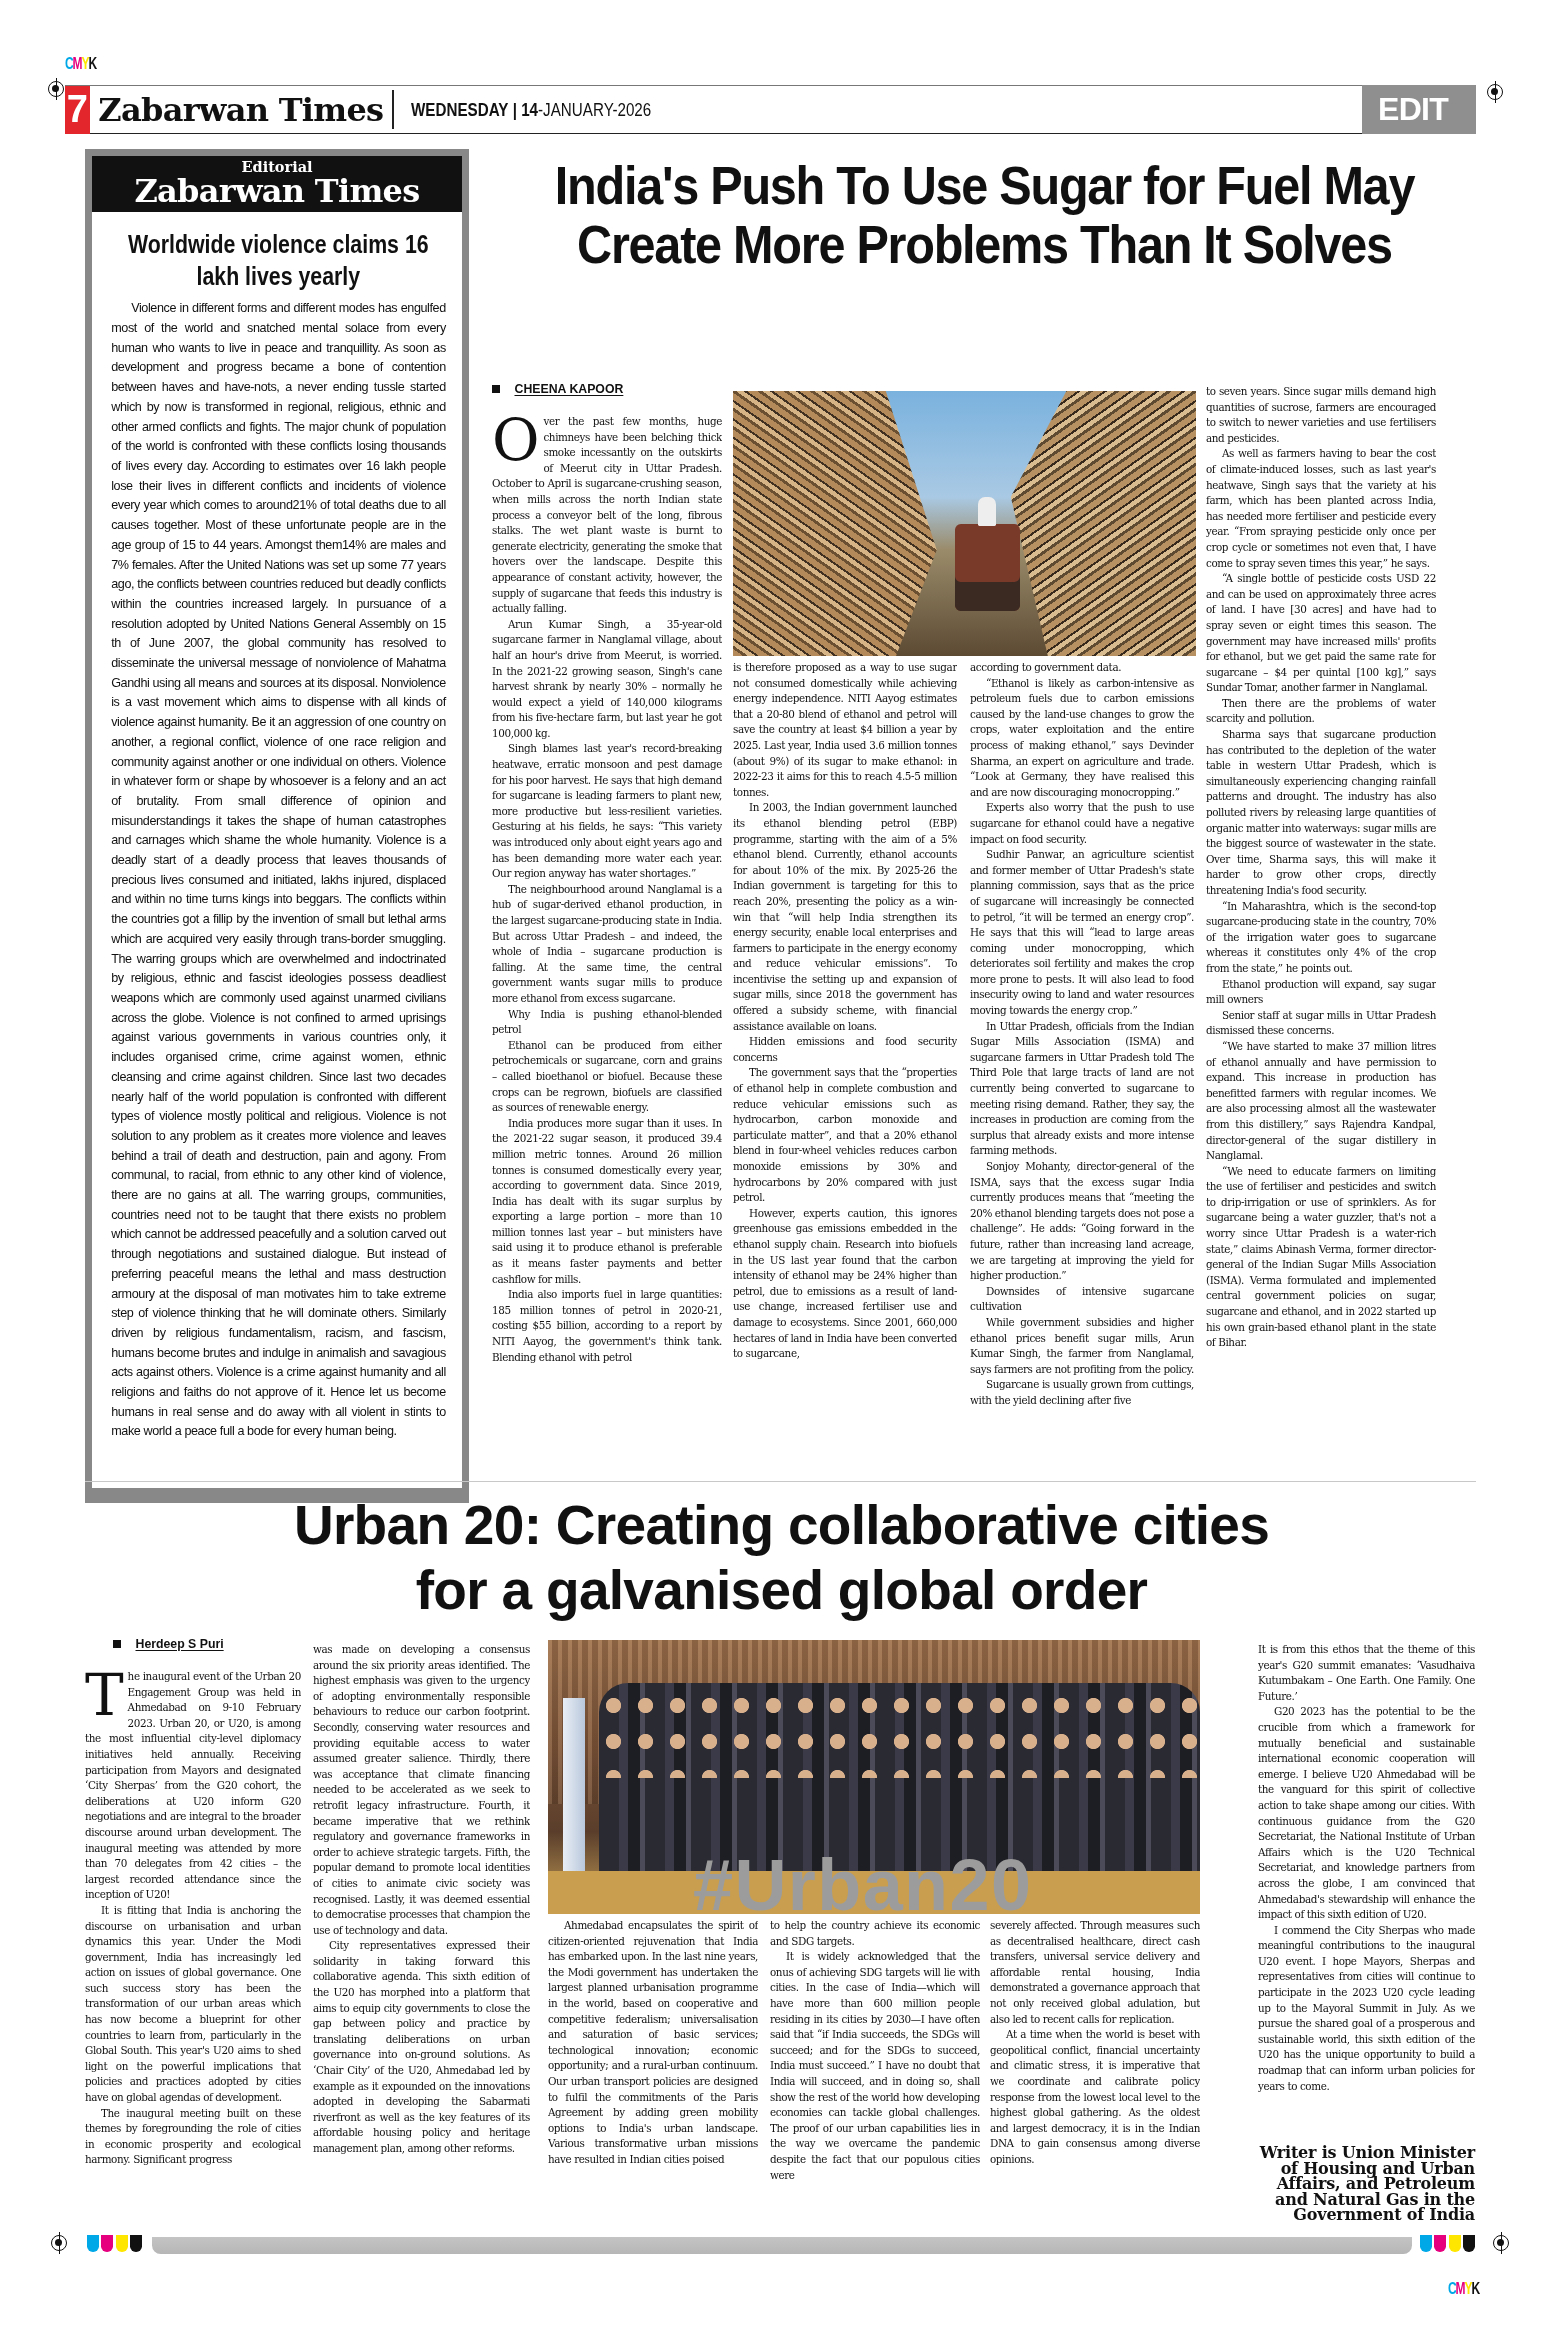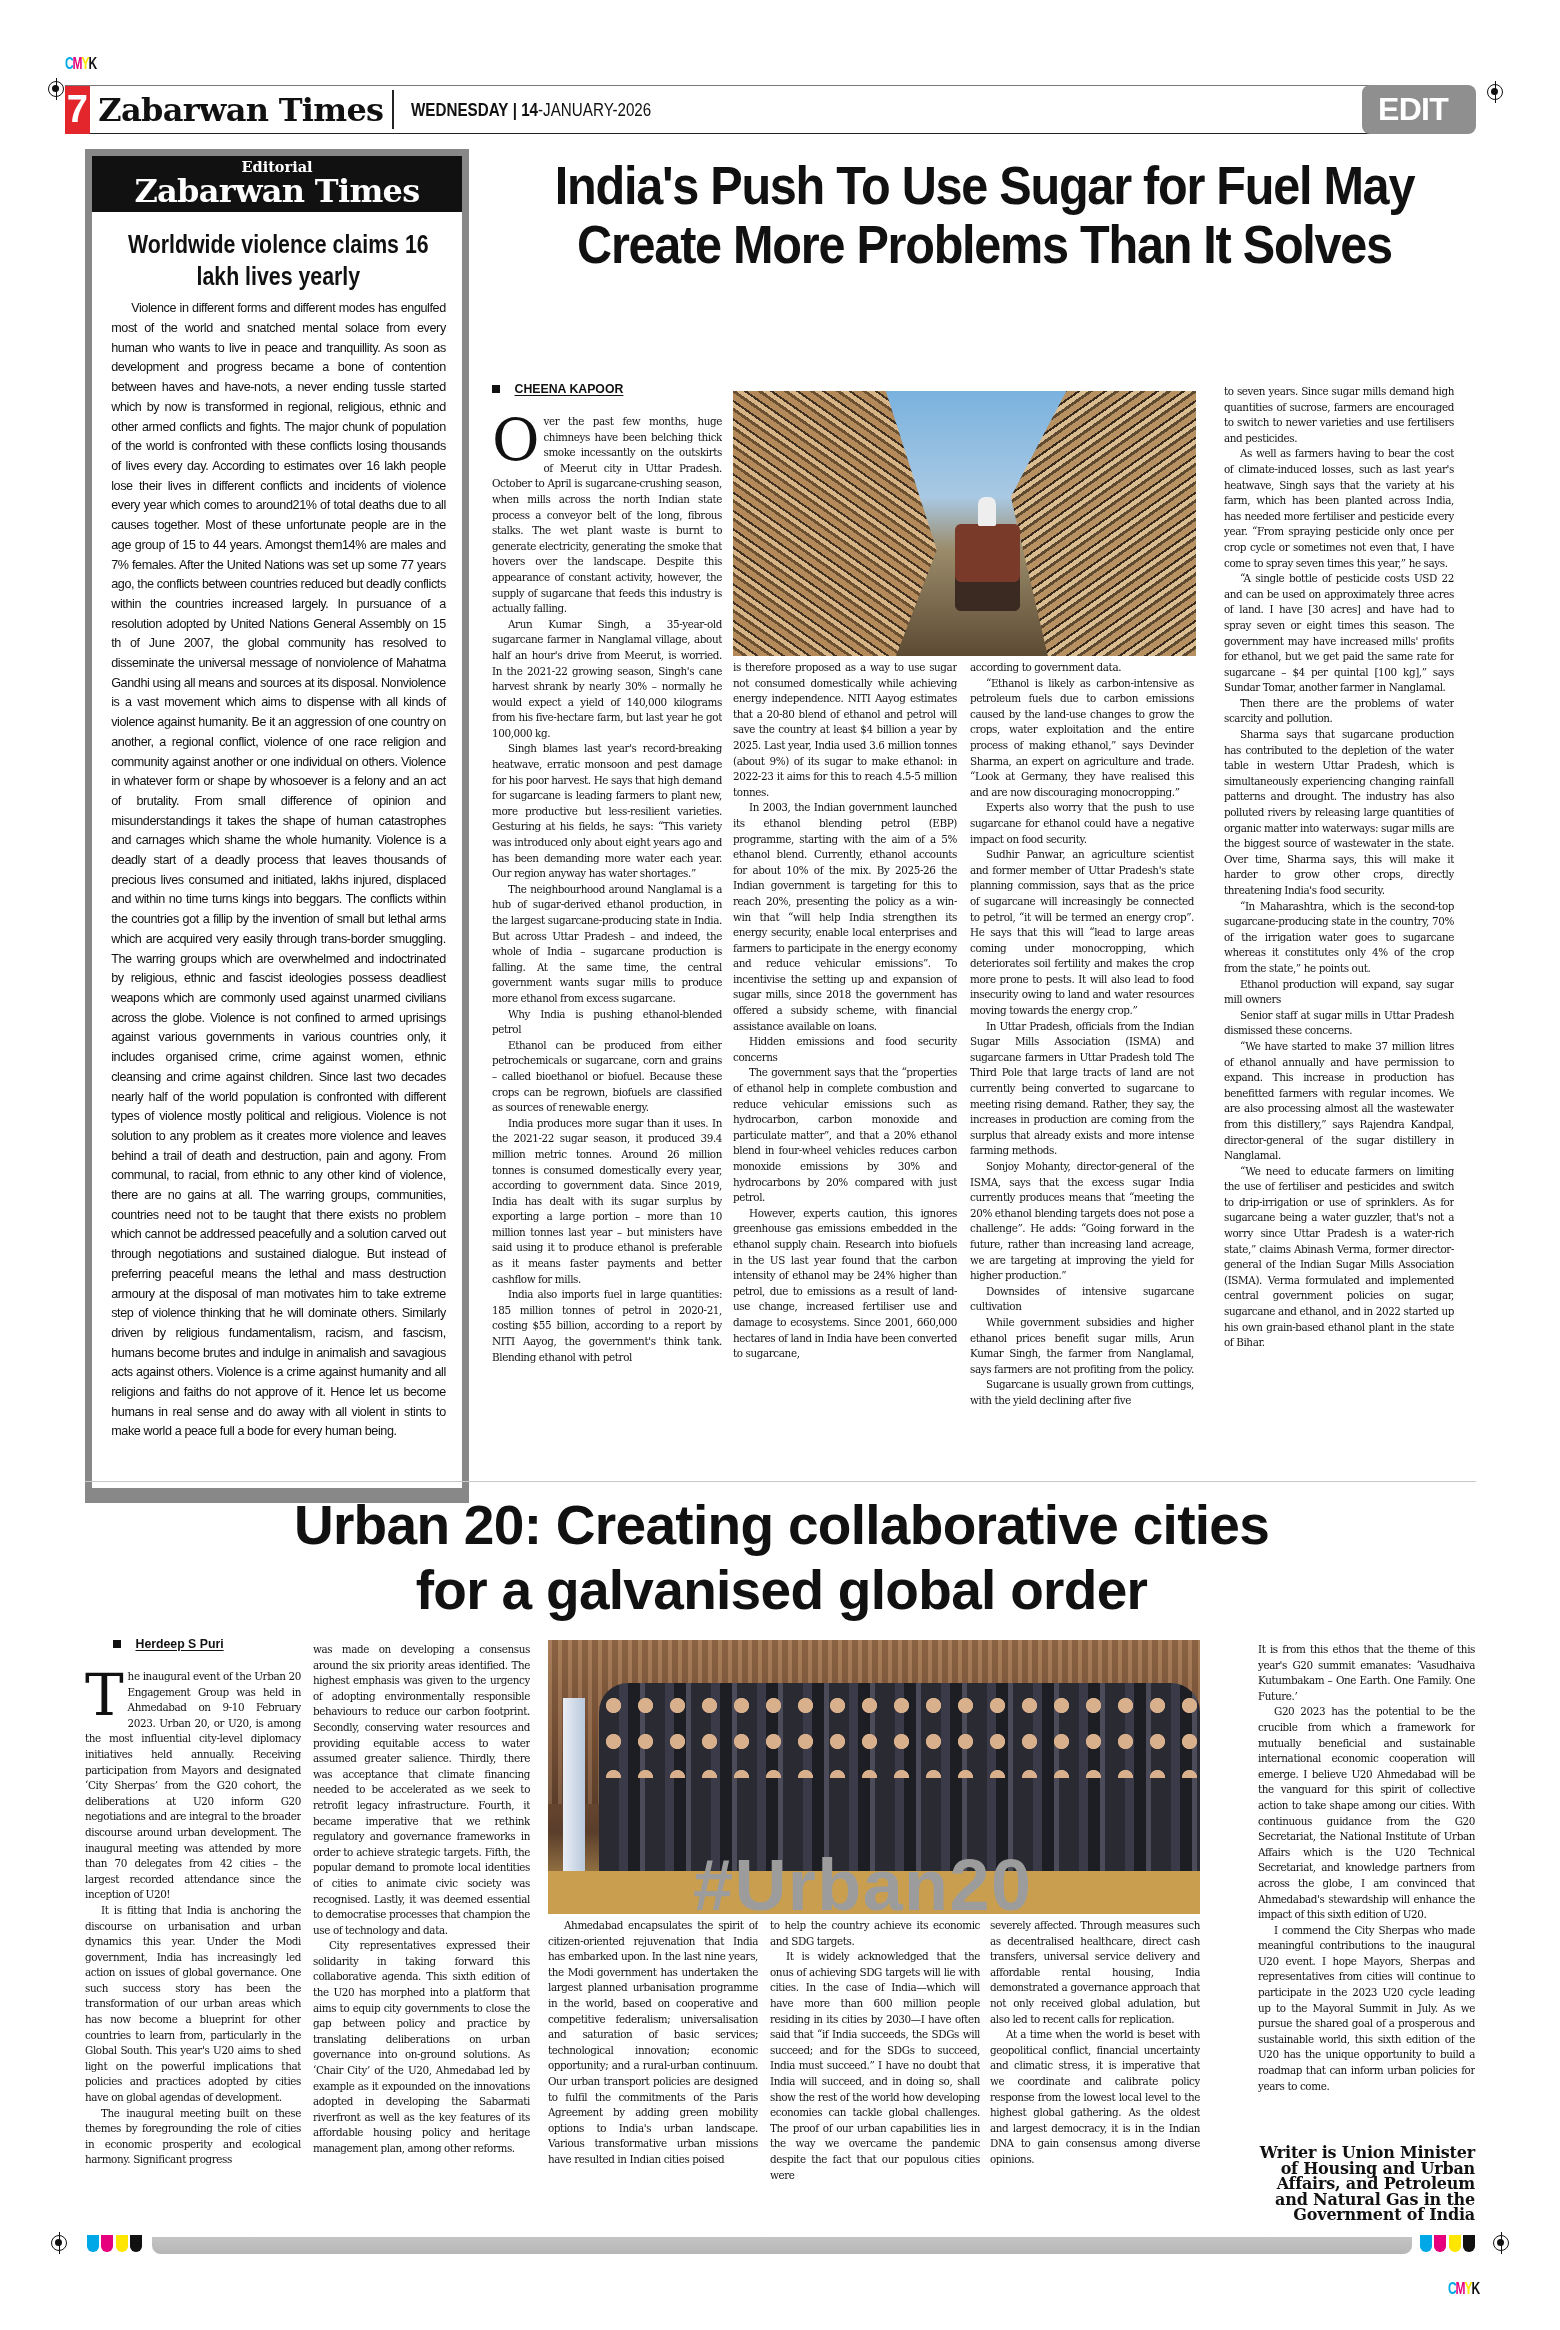--- a/index.html
+++ b/index.html
@@ -13,21 +13,21 @@
   .cmyk { position: absolute; font-family: "Liberation Sans", sans-serif; font-weight: bold; font-size: 16px; letter-spacing: -1.4px; transform: scaleX(0.75); transform-origin: left; }
   .cmyk .c { color: #00a8e8; } .cmyk .m { color: #e6007e; } .cmyk .y { color: #ffe600; } .cmyk .k { color: #111; }
 
   
   .masthead { position: absolute; left: 65px; top: 85px; width: 1308px; height: 49px; border-top: 1.4px solid #777; border-bottom: 1.4px solid #222; display: flex; align-items: center; }
   .page-num { width: 24.6px; height: 48px; background: #e3262b; color: #fff; font-family: "Liberation Sans", sans-serif; font-weight: bold; font-size: 38px; display: flex; align-items: center; justify-content: center; }
   .mast-title { font-family: "DejaVu Serif", serif; font-weight: bold; font-size: 32px; margin-left: 8.7px; letter-spacing: -0.7px; }
   .mast-divider { width: 1.4px; height: 39px; background: #222; margin-left: 8.7px; }
   .mast-date { margin-left: 17.4px; font-family: "Liberation Sans", sans-serif; font-size: 19px; transform: scaleX(0.8); transform-origin: left; }
   .mast-date b { font-weight: bold; }
-  .edit-tab { position: absolute; left: 1362px; top: 85px; width: 114px; height: 49px; background: #8f8f8f; color: #fff; font-family: "Liberation Sans", sans-serif; font-weight: bold; font-size: 32px; display: flex; align-items: center; padding-left: 16px; letter-spacing: -0.7px; border-radius: 8px; }
+  .edit-tab { position: absolute; left: 1362px; top: 85px; width: 114px; height: 49px; background: #8f8f8f; color: #fff; font-family: "Liberation Sans", sans-serif; font-weight: bold; font-size: 32px; display: flex; align-items: center; padding-left: 16px; letter-spacing: -0.7px; }
 
   
   .ed-box { position: absolute; left: 85px; top: 149px; width: 384px; height: 1354px; background: #888; padding: 7.2px 7.2px 7.2px 7.2px; }
   .ed-head { background: #111; color: #fff; text-align: center; height: 56px; padding-top: 2.9px; }
   .ed-label { font-family: "DejaVu Serif", serif; font-weight: bold; font-size: 14.5px; line-height: 16px; }
   .ed-paper { font-family: "DejaVu Serif", serif; font-weight: bold; font-size: 32px; line-height: 33px; letter-spacing: -0.7px; }
   .ed-inner { background: #fff; height: 1276px; padding: 16px 16px 0 19px; }
   .ed-title { font-family: "Liberation Sans", sans-serif; font-weight: bold; font-size: 26px; line-height: 32px; text-align: center; transform: scaleX(0.82); margin: 0 -29px 7.2px; }
   .ed-body { font-family: "Liberation Sans", sans-serif; font-size: 12.6px; line-height: 19.7px; text-align: justify; letter-spacing: -0.4px; text-indent: 20px; }
 
@@ -135,21 +135,21 @@
   <p>“Ethanol is likely as carbon-intensive as petroleum fuels due to carbon emissions caused by the land-use changes to grow the crops, water exploitation and the entire process of making ethanol,” says Devinder Sharma, an expert on agriculture and trade. “Look at Germany, they have realised this and are now discouraging monocropping.”</p>
   <p>Experts also worry that the push to use sugarcane for ethanol could have a negative impact on food security.</p>
   <p>Sudhir Panwar, an agriculture scientist and former member of Uttar Pradesh's state planning commission, says that as the price of sugarcane will increasingly be connected to petrol, “it will be termed an energy crop”. He says that this will “lead to large areas coming under monocropping, which deteriorates soil fertility and makes the crop more prone to pests. It will also lead to food insecurity owing to land and water resources moving towards the energy crop.”</p>
   <p>In Uttar Pradesh, officials from the Indian Sugar Mills Association (ISMA) and sugarcane farmers in Uttar Pradesh told The Third Pole that large tracts of land are not currently being converted to sugarcane to meeting rising demand. Rather, they say, the increases in production are coming from the surplus that already exists and more intense farming methods.</p>
   <p>Sonjoy Mohanty, director-general of the ISMA, says that the excess sugar India currently produces means that “meeting the 20% ethanol blending targets does not pose a challenge”. He adds: “Going forward in the future, rather than increasing land acreage, we are targeting at improving the yield for higher production.”</p>
   <p>Downsides of intensive sugarcane cultivation</p>
   <p>While government subsidies and higher ethanol prices benefit sugar mills, Arun Kumar Singh, the farmer from Nanglamal, says farmers are not profiting from the policy.</p>
   <p>Sugarcane is usually grown from cuttings, with the yield declining after five</p>
 </div>
 
-<div class="col" style="left:1206px; top:384px; width:230px; height:1095px;margin-left:18px;">
+<div class="col" style="left:1206px; top:384px; width:230px; height:1095px;">
   <p style="text-indent:0">to seven years. Since sugar mills demand high quantities of sucrose, farmers are encouraged to switch to newer varieties and use fertilisers and pesticides.</p>
   <p>As well as farmers having to bear the cost of climate-induced losses, such as last year's heatwave, Singh says that the variety at his farm, which has been planted across India, has needed more fertiliser and pesticide every year. “From spraying pesticide only once per crop cycle or sometimes not even that, I have come to spray seven times this year,” he says.</p>
   <p>“A single bottle of pesticide costs USD 22 and can be used on approximately three acres of land. I have [30 acres] and have had to spray seven or eight times this season. The government may have increased mills' profits for ethanol, but we get paid the same rate for sugarcane – $4 per quintal [100 kg],” says Sundar Tomar, another farmer in Nanglamal.</p>
   <p>Then there are the problems of water scarcity and pollution.</p>
   <p>Sharma says that sugarcane production has contributed to the depletion of the water table in western Uttar Pradesh, which is simultaneously experiencing changing rainfall patterns and drought. The industry has also polluted rivers by releasing large quantities of organic matter into waterways: sugar mills are the biggest source of wastewater in the state. Over time, Sharma says, this will make it harder to grow other crops, directly threatening India's food security.</p>
   <p>“In Maharashtra, which is the second-top sugarcane-producing state in the country, 70% of the irrigation water goes to sugarcane whereas it constitutes only 4% of the crop from the state,” he points out.</p>
   <p>Ethanol production will expand, say sugar mill owners</p>
   <p>Senior staff at sugar mills in Uttar Pradesh dismissed these concerns.</p>
   <p>“We have started to make 37 million litres of ethanol annually and have permission to expand. This increase in production has benefitted farmers with regular incomes. We are also processing almost all the wastewater from this distillery,” says Rajendra Kandpal, director-general of the sugar distillery in Nanglamal.</p>
   <p>“We need to educate farmers on limiting the use of fertiliser and pesticides and switch to drip-irrigation or use of sprinklers. As for sugarcane being a water guzzler, that's not a worry since Uttar Pradesh is a water-rich state,” claims Abinash Verma, former director-general of the Indian Sugar Mills Association (ISMA). Verma formulated and implemented central government policies on sugar, sugarcane and ethanol, and in 2022 started up his own grain-based ethanol plant in the state of Bihar.</p>

